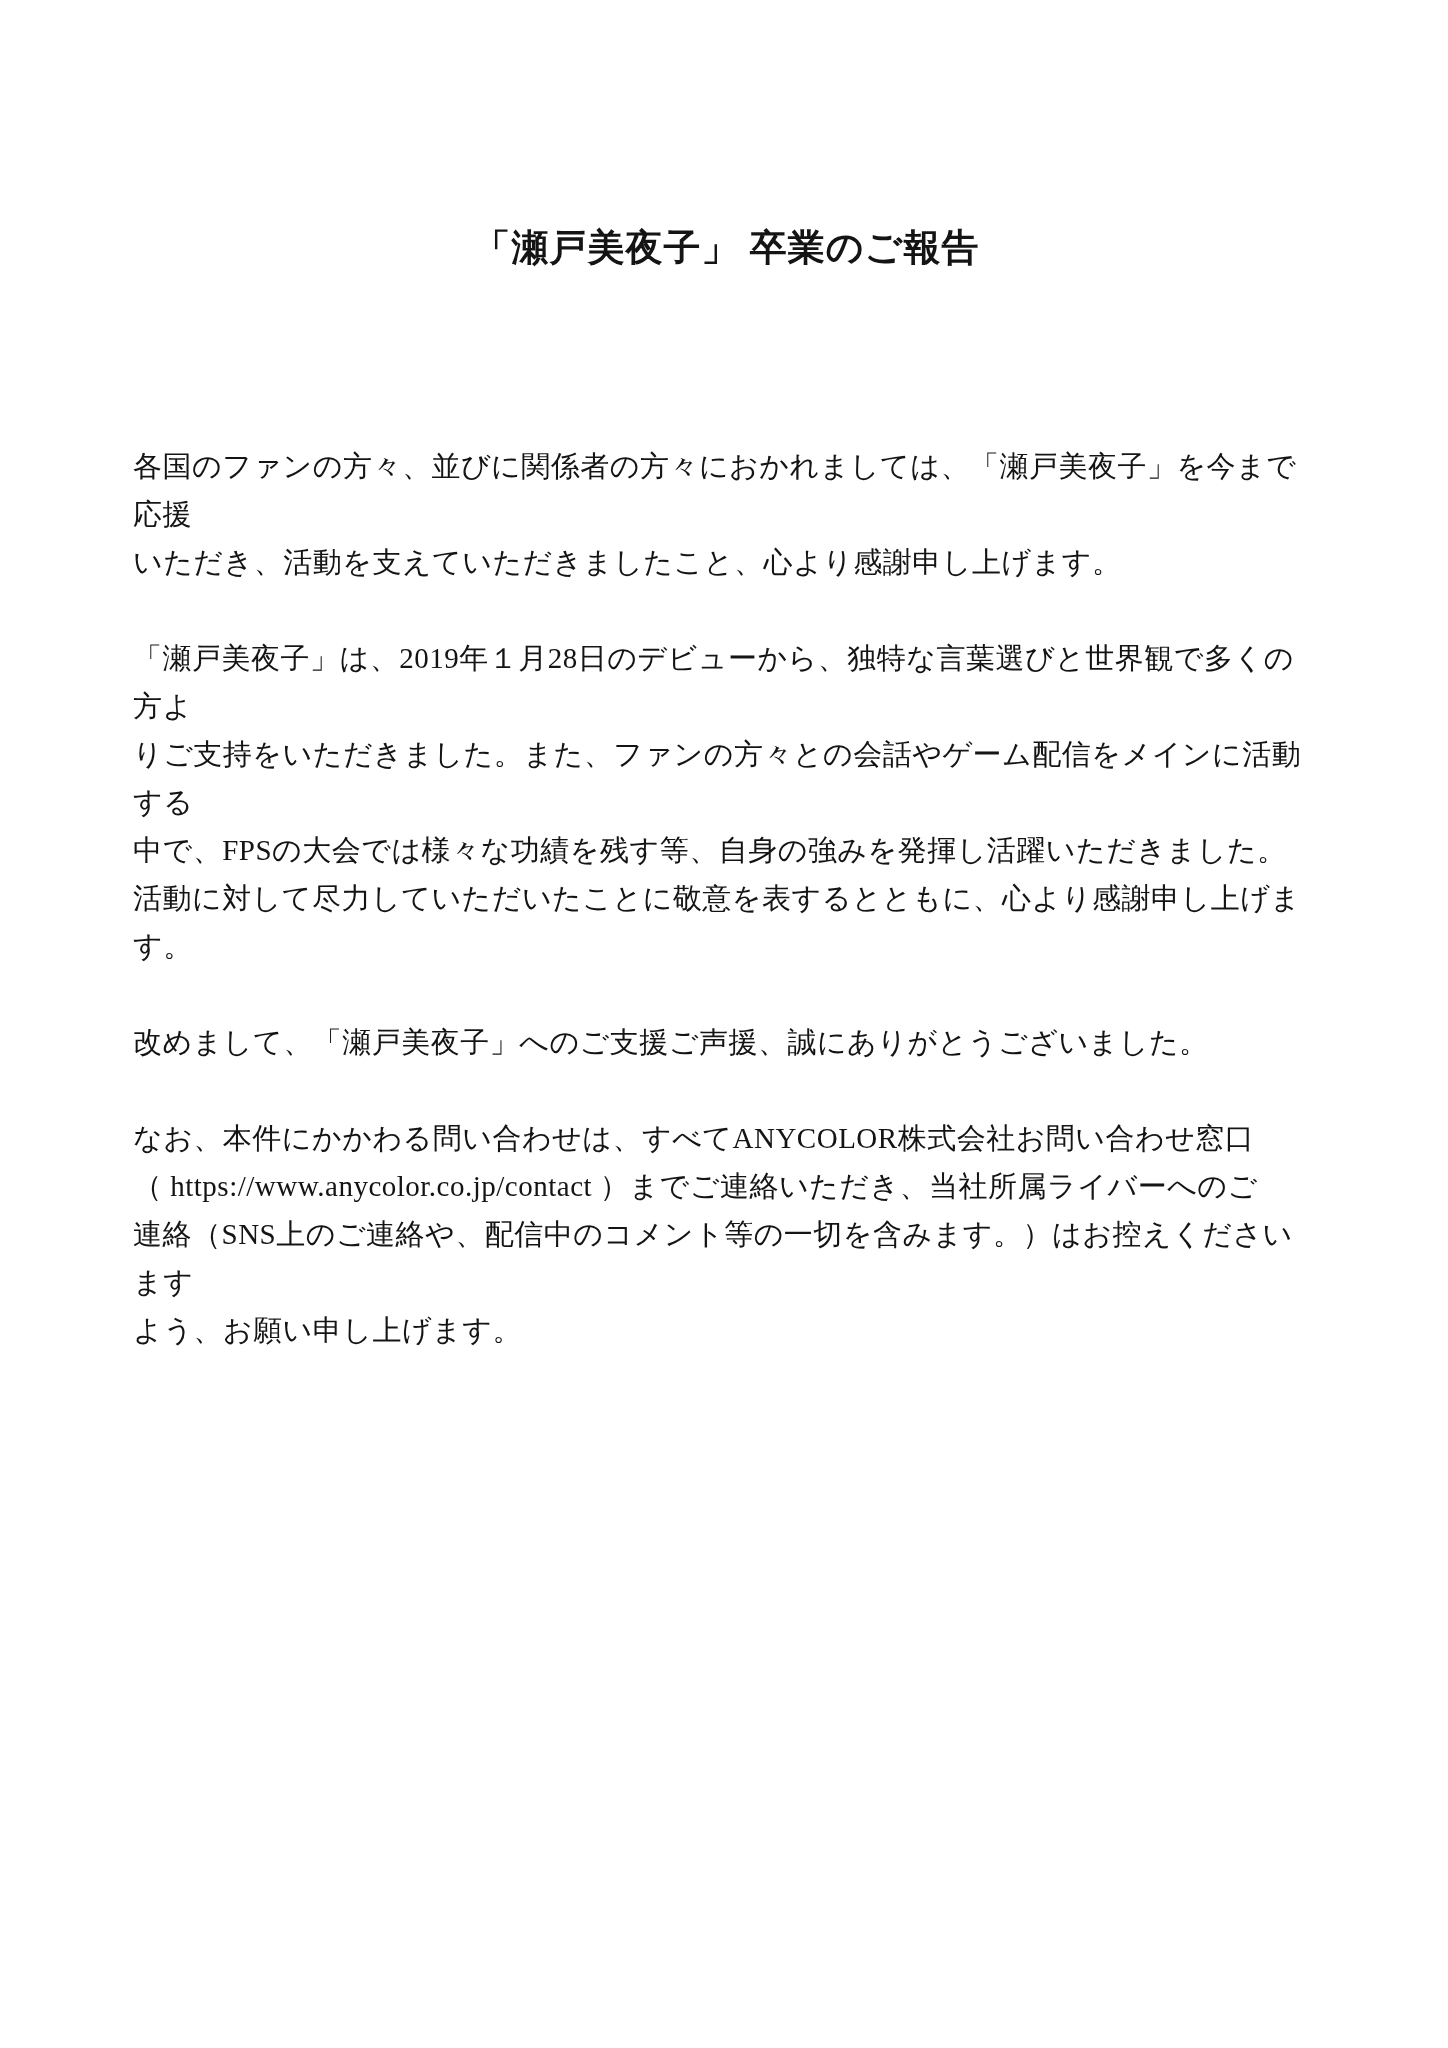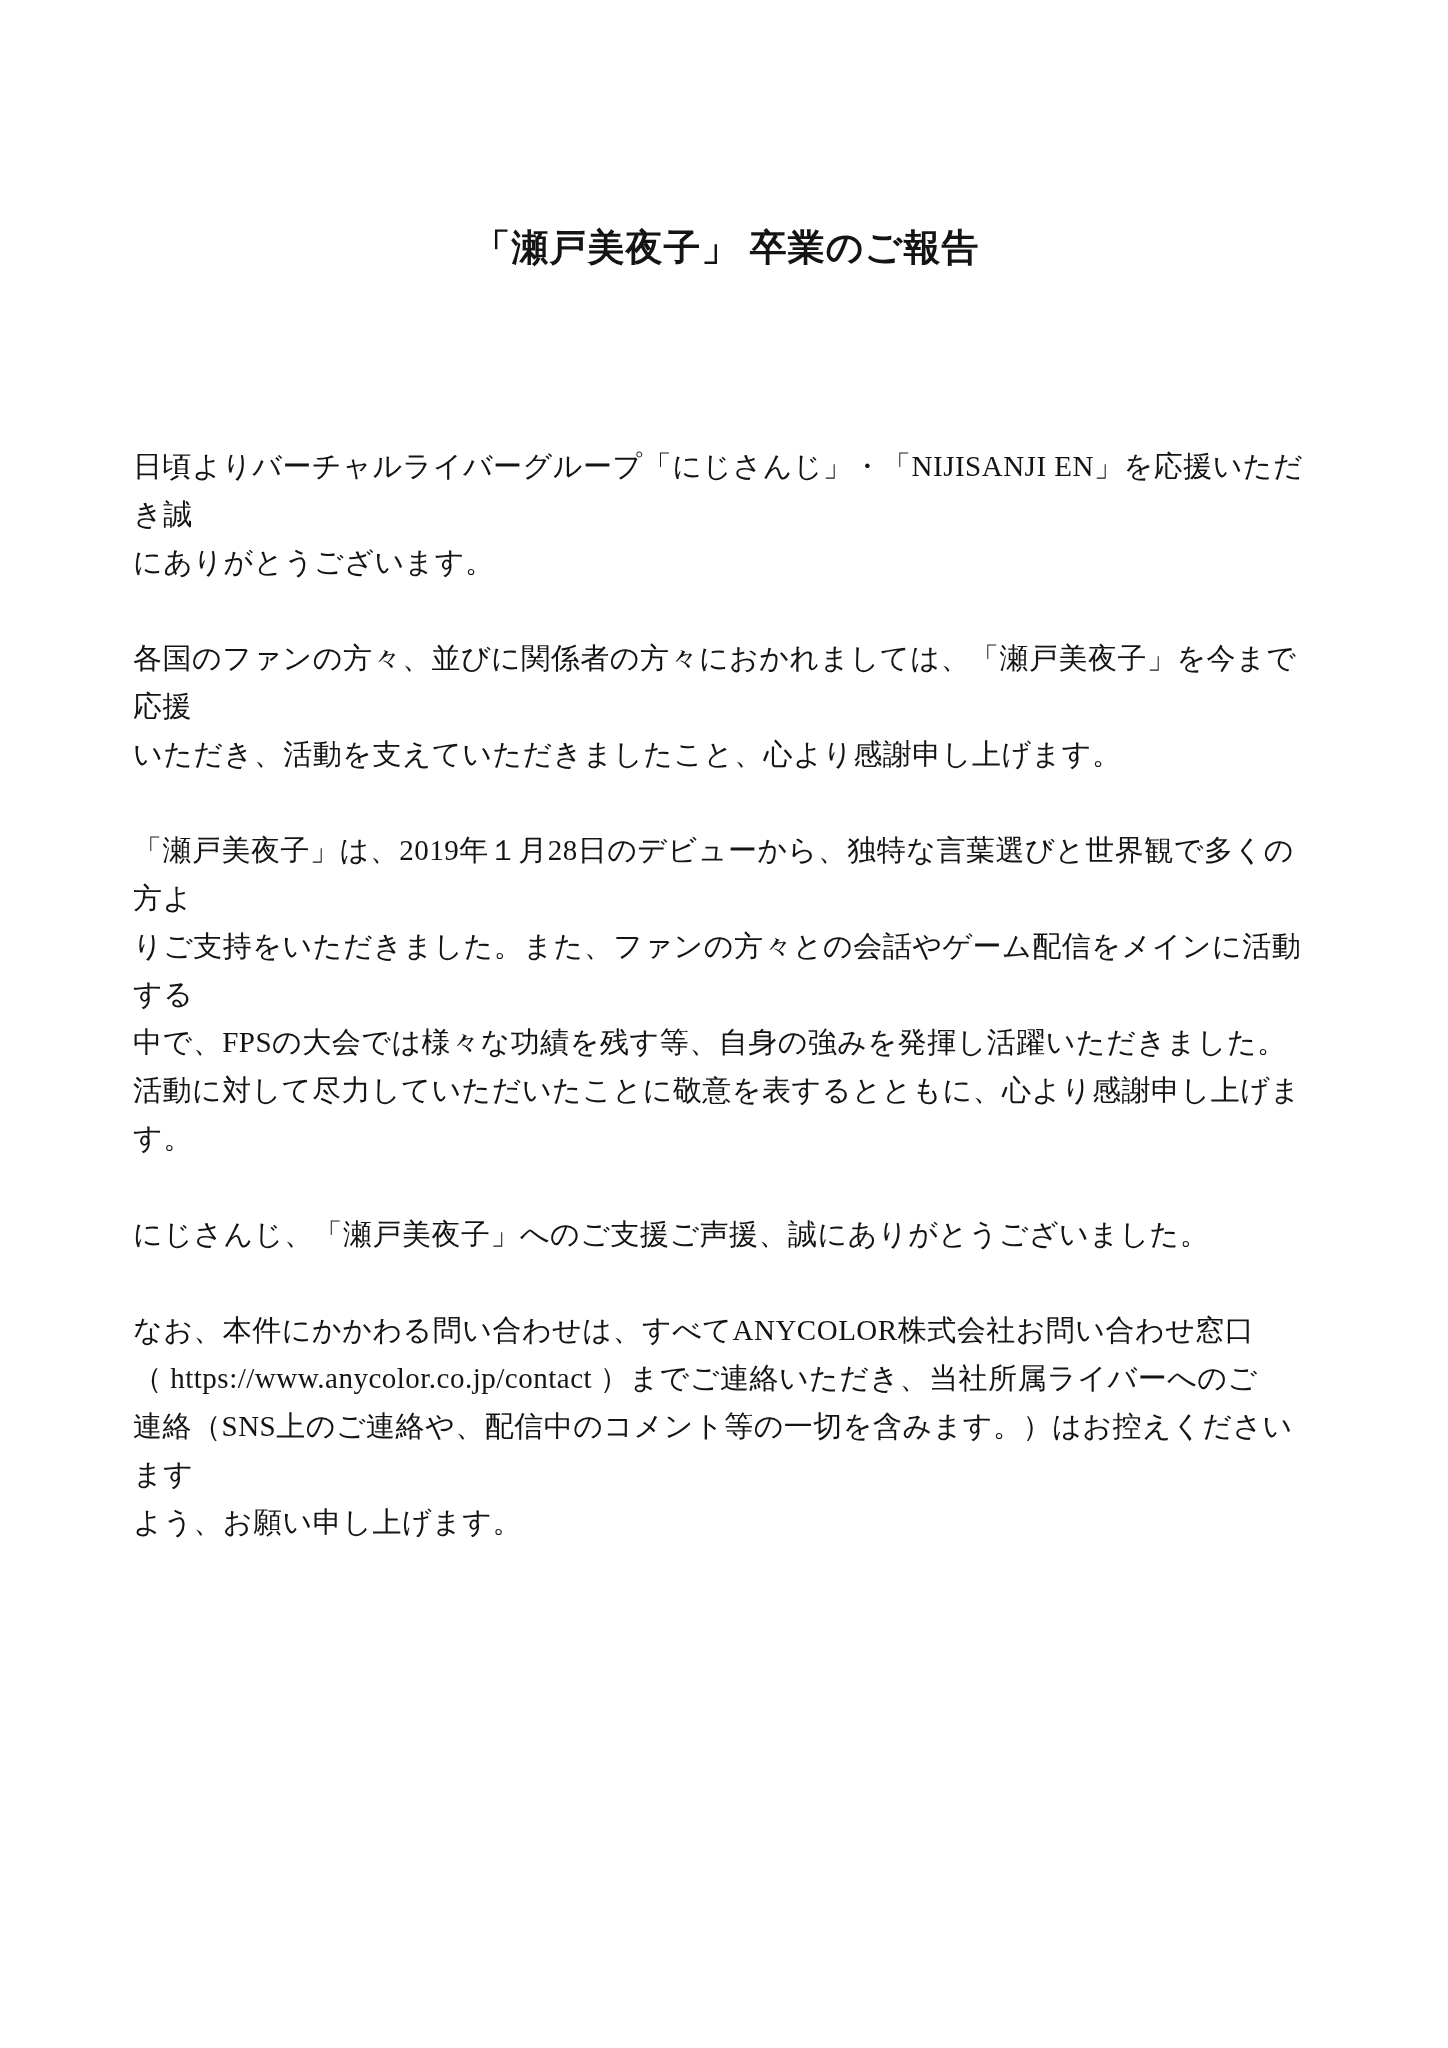--- a/index.html
+++ b/index.html
@@ -44,28 +44,26 @@
   }
 </style>
 </head>
 <body>
 
 <div class="page">
 
   <h1 class="doc-title">「瀬戸美夜子」 卒業のご報告</h1>
 
   <main class="doc-body">
-    <p>日頃よりバーチャルライバーグループ「にじさんじ」・「NIJISANJI EN」を応援いただき誠
-にありがとうございます。</p>
     <p>各国のファンの方々、並びに関係者の方々におかれましては、「瀬戸美夜子」を今まで応援
 いただき、活動を支えていただきましたこと、心より感謝申し上げます。</p>
     <p>「瀬戸美夜子」は、2019年１月28日のデビューから、独特な言葉選びと世界観で多くの方よ
 りご支持をいただきました。また、ファンの方々との会話やゲーム配信をメインに活動する
 中で、FPSの大会では様々な功績を残す等、自身の強みを発揮し活躍いただきました。
 活動に対して尽力していただいたことに敬意を表するとともに、心より感謝申し上げます。</p>
-    <p>にじさんじ、「瀬戸美夜子」へのご支援ご声援、誠にありがとうございました。</p>
+    <p>改めまして、「瀬戸美夜子」へのご支援ご声援、誠にありがとうございました。</p>
     <p>なお、本件にかかわる問い合わせは、すべてANYCOLOR株式会社お問い合わせ窓口
 （ https://www.anycolor.co.jp/contact ）までご連絡いただき、当社所属ライバーへのご
 連絡（SNS上のご連絡や、配信中のコメント等の一切を含みます。）はお控えくださいます
 よう、お願い申し上げます。</p>
   </main>
 
 </div>
 
 </body></html>

